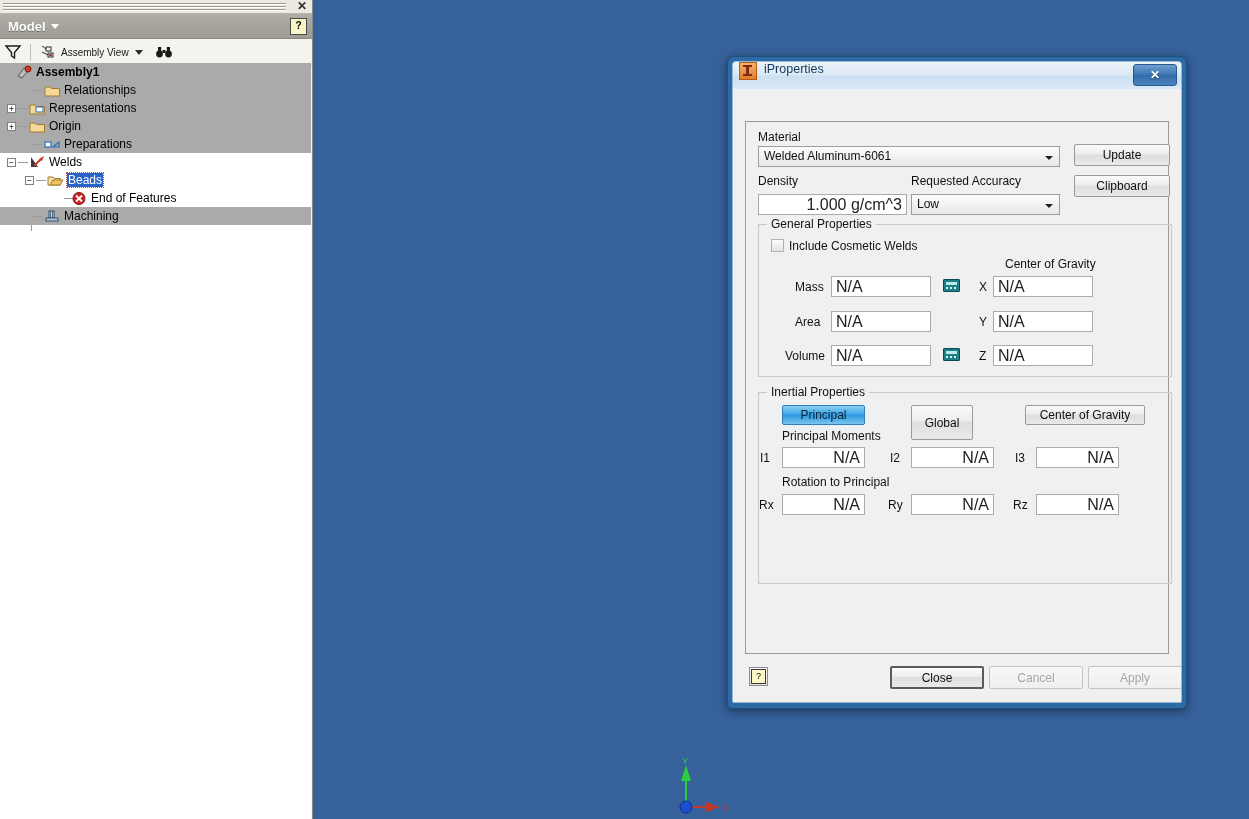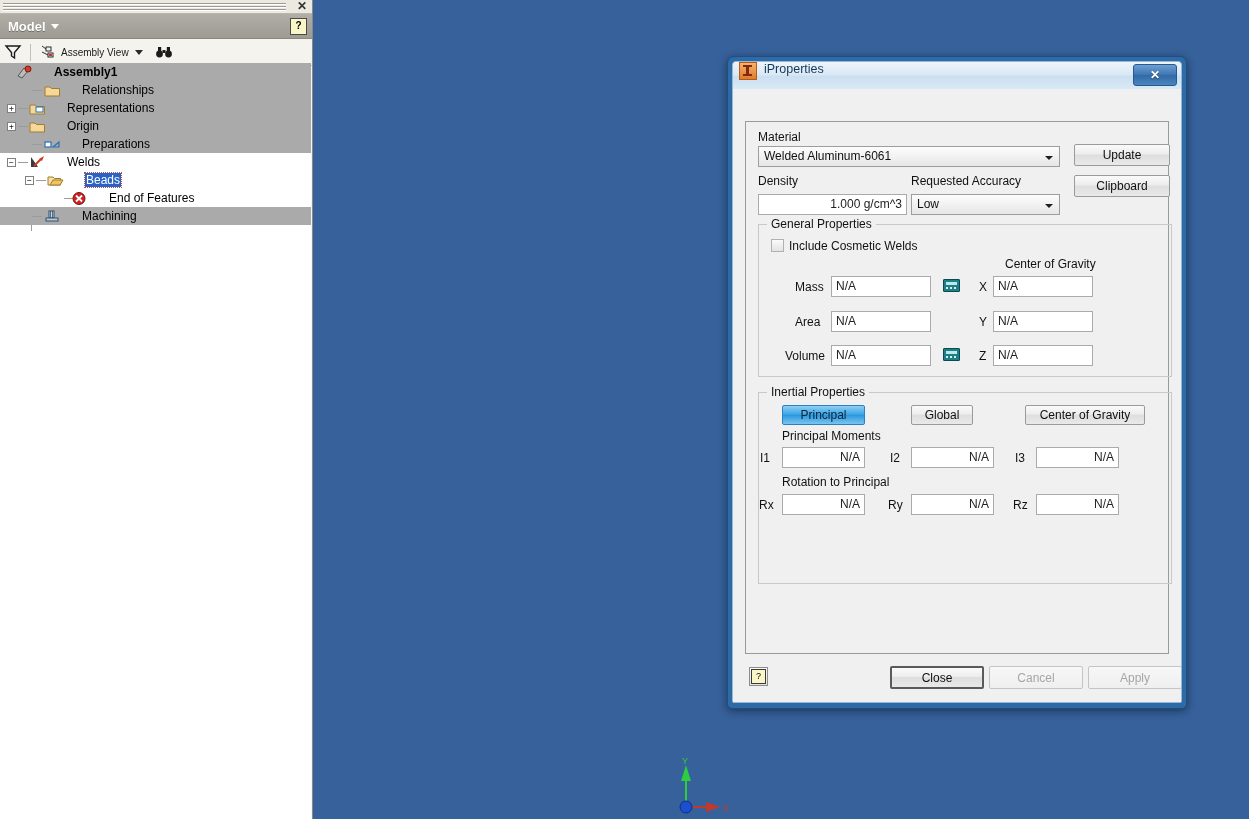--- a/index.html
+++ b/index.html
@@ -87,21 +87,21 @@
   .trow.dim { background: #aaaaaa; }
   .trow.lit { background: #ffffff; }
   .expander {
     width: 9px; height: 9px; box-sizing: border-box;
     border: 1px solid #808080; background: #fff;
     font-size: 8px; line-height: 7px; text-align: center; color: #222;
     margin-right: 3px; flex: 0 0 auto; cursor: pointer;
     font-family: "DejaVu Sans Mono", monospace;
   }
   .expander.blank { border: 0; background: transparent; }
-  .tlabel { margin-left: 21px; }
+  .tlabel { margin-left: 3px; }
   .tlabel.bold { font-weight: bold; }
   .tlabel.sel {
     background: #2a63c8; color: #ffffff;
     outline: 1px dotted #c24c4c; padding: 0 1px;
   }
   .ticon { width: 17px; height: 15px; flex: 0 0 auto; position: relative; }
 
   
   .tline-v { position: absolute; width: 1px; background: #9b9b9b; }
   .tline-h { position: absolute; height: 1px; background: #9b9b9b; }
@@ -180,21 +180,21 @@
   }
   .tabpage {
     position: absolute; left: 12px; right: 12px; top: 32px; bottom: 48px;
     background: #f0f0f0; border: 1px solid #9a9a9a;
   }
 
   .lbl { font-size: 12px; color: #111; position: absolute; }
   .txt {
     position: absolute; box-sizing: border-box;
     background: #ffffff; border: 1px solid #aaaaaa;
-    font-size: 12px; color: #222; padding: 2px 4px;
+    font-size: 16px; color: #222; padding: 2px 4px;
     line-height: 15px; height: 21px;
   }
   .txt.right { text-align: right; }
   .combo {
     position: absolute; box-sizing: border-box; height: 21px;
     background: linear-gradient(to bottom,#fdfdfd,#e6e6e6);
     border: 1px solid #9d9d9d;
     font-size: 12px; color: #111; padding: 2px 20px 2px 5px;
     line-height: 15px; cursor: pointer;
   }
@@ -490,21 +490,21 @@
             <div class="txt" style="left:72px; top:120px; width:100px;">N/A</div>
             <span class="calc-icon" style="left:184px; top:123px;"></span>
             <span class="lbl" style="left:220px; top:124px;">Z</span>
             <div class="txt" style="left:234px; top:120px; width:100px;">N/A</div>
           </div>
 
           <div class="group" style="left:12px; top:270px; width:412px; height:190px;">
             <span class="gtitle">Inertial Properties</span>
 
             <div class="btn sel" style="left:23px; top:12px; width:83px; height:20px;">Principal</div>
-            <div class="btn" style="left:152px; top:12px; width:62px; height:20px;">Global</div>
+            <div class="btn" style="left:152px; top:12px; width:62px; height:35px;">Global</div>
             <div class="btn" style="left:266px; top:12px; width:120px; height:20px;">Center of Gravity</div>
 
             <span class="lbl" style="left:23px; top:36px;">Principal Moments</span>
 
             <span class="lbl" style="left:1px; top:58px;">I1</span>
             <div class="txt right" style="left:23px; top:54px; width:83px;">N/A</div>
             <span class="lbl" style="left:131px; top:58px;">I2</span>
             <div class="txt right" style="left:152px; top:54px; width:83px;">N/A</div>
             <span class="lbl" style="left:256px; top:58px;">I3</span>
             <div class="txt right" style="left:277px; top:54px; width:83px;">N/A</div>

